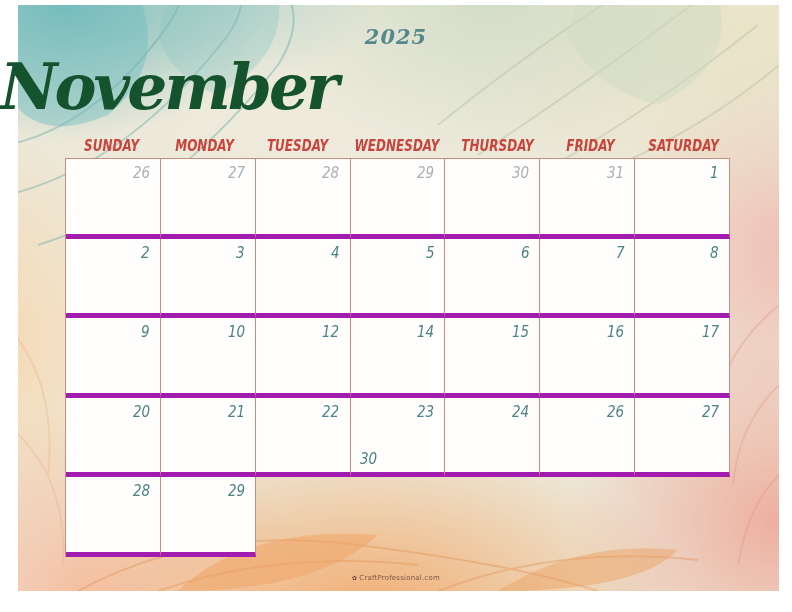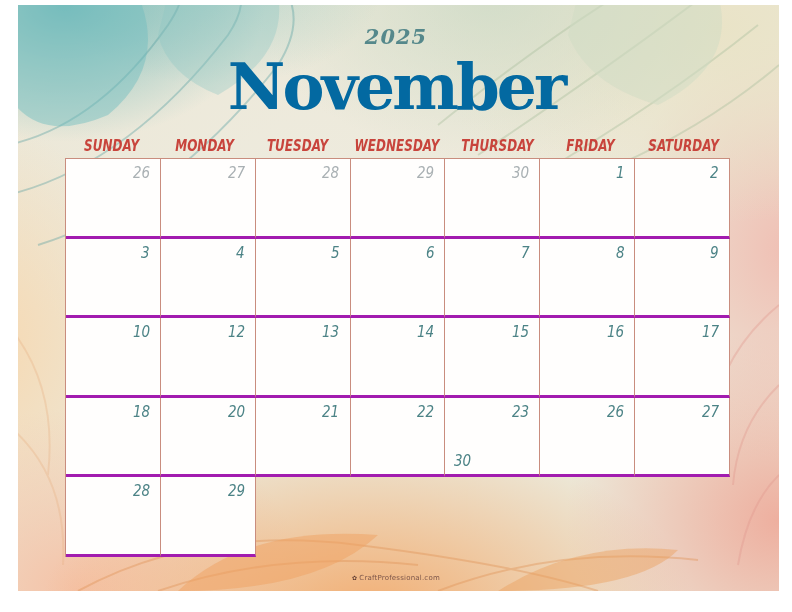--- a/index.html
+++ b/index.html
@@ -26,45 +26,45 @@
   }
   .wc-page svg{position:absolute;left:0;top:0;}
   
   .year{
     position:absolute;left:0;top:24px;width:792px;text-align:center;
     font-family:"DejaVu Serif","Liberation Serif",serif;
     font-style:italic;font-weight:bold;font-size:21px;letter-spacing:1px;
     color:#55888b;
   }
   .month-title{
-    position:absolute;left:0;top:50px;width:792px;text-align:center;
+    position:absolute;left:0;top:50px;width:792px;
     font-family:"DejaVu Serif","Liberation Serif",serif;
-    font-weight:bold;font-size:63px;letter-spacing:-3px;
-    color:#0369a1;
+    font-style:italic;font-weight:bold;font-size:63px;letter-spacing:-3px;
+    color:#14532d;
   }
   
   .day-headers{
     position:absolute;left:65px;top:135px;width:665px;height:22px;
     display:grid;grid-template-columns:repeat(7,1fr);
   }
   .day-header{
     display:flex;align-items:center;justify-content:center;
     font-style:italic;font-weight:bold;font-size:15px;white-space:nowrap;
     color:#c8443c;transform:scale(.8,1.02);
   }
   
   .cal-grid{
     position:absolute;left:65px;top:158px;width:665px;height:399px;
     display:grid;grid-template-columns:repeat(7,1fr);grid-template-rows:repeat(5,1fr);
     border-top:1px solid #c98d7e;border-left:1px solid #c98d7e;
     box-sizing:border-box;
   }
   .cal-cell{
     position:relative;background:#fffefd;
-    border-right:1px solid #c98d7e;border-bottom:3px solid #a21caf;
+    border-right:1px solid #c98d7e;border-bottom:5px solid #a21caf;
     box-sizing:border-box;
   }
   .date{
     position:absolute;right:10px;top:5px;
     font-style:italic;font-size:15px;color:#4c8386;
     transform:scale(.9,1.0);transform-origin:right top;
   }
   .date.muted{color:#a9b0b3;}
   .date-extra{
     position:absolute;left:9px;bottom:4px;
@@ -144,20 +144,23 @@
     <div class="cal-cell">
       <span class="date muted">28</span>
     </div>
     <div class="cal-cell">
       <span class="date muted">29</span>
     </div>
     <div class="cal-cell">
       <span class="date muted">30</span>
     </div>
     <div class="cal-cell">
+      <span class="date muted">31</span>
+    </div>
+    <div class="cal-cell">
       <span class="date">1</span>
     </div>
     <div class="cal-cell">
       <span class="date">2</span>
     </div>
     <div class="cal-cell">
       <span class="date">3</span>
     </div>
     <div class="cal-cell">
       <span class="date">4</span>
@@ -177,49 +180,46 @@
     <div class="cal-cell">
       <span class="date">9</span>
     </div>
     <div class="cal-cell">
       <span class="date">10</span>
     </div>
     <div class="cal-cell">
       <span class="date">12</span>
     </div>
     <div class="cal-cell">
-      <span class="date">13</span>
-    </div>
-    <div class="cal-cell">
       <span class="date">14</span>
     </div>
     <div class="cal-cell">
       <span class="date">15</span>
     </div>
     <div class="cal-cell">
       <span class="date">16</span>
     </div>
     <div class="cal-cell">
       <span class="date">17</span>
-    </div>
-    <div class="cal-cell">
-      <span class="date">18</span>
     </div>
     <div class="cal-cell">
       <span class="date">20</span>
     </div>
     <div class="cal-cell">
       <span class="date">21</span>
     </div>
     <div class="cal-cell">
       <span class="date">22</span>
     </div>
     <div class="cal-cell">
       <span class="date">23</span>
       <span class="date-extra">30</span>
+    </div>
+    <div class="cal-cell">
+      <span class="date">24</span>
     </div>
     <div class="cal-cell">
       <span class="date">26</span>
     </div>
     <div class="cal-cell">
       <span class="date">27</span>
     </div>
     <div class="cal-cell">
       <span class="date">28</span>
     </div>

